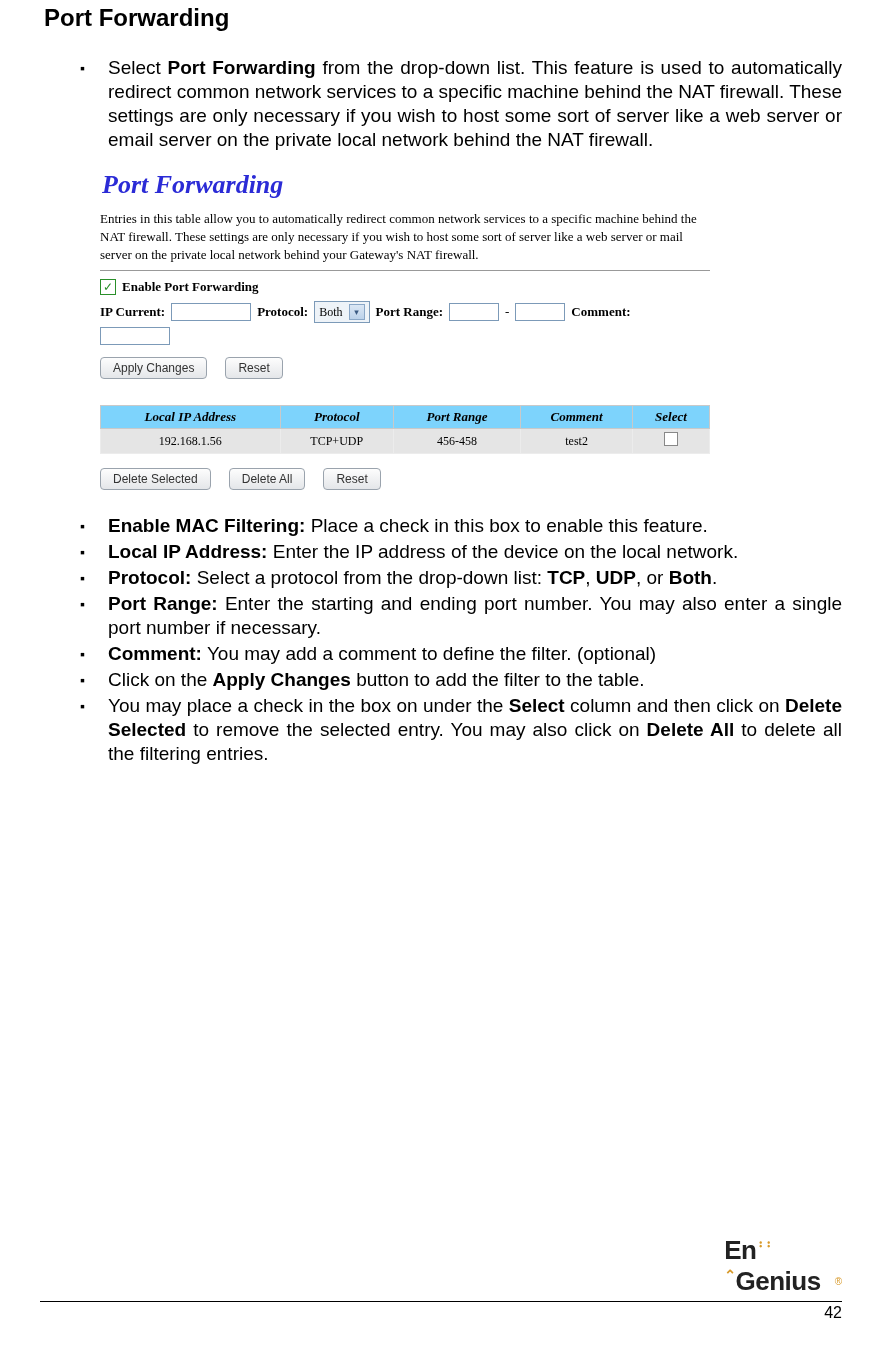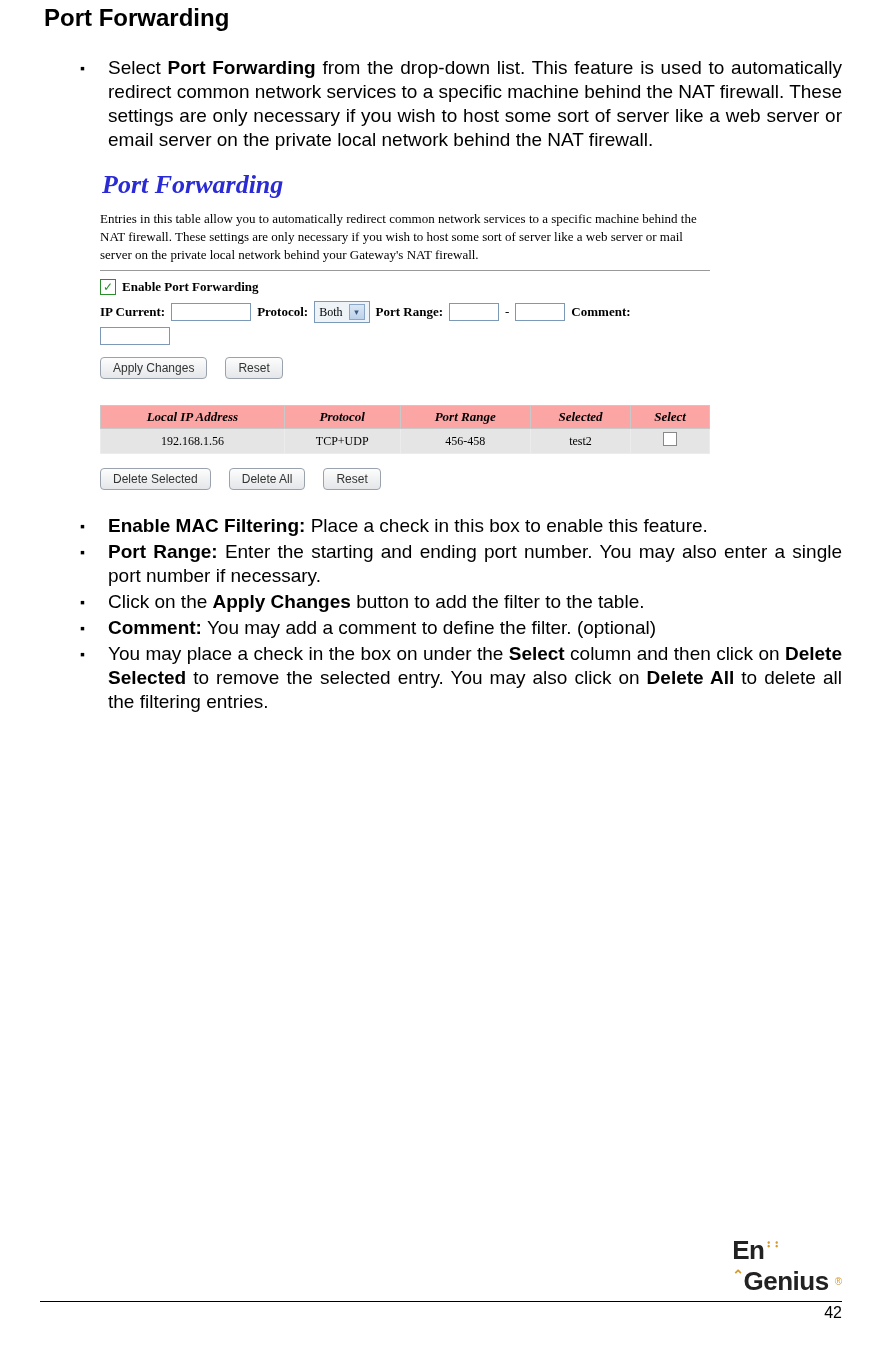--- a/index.html
+++ b/index.html
@@ -123,21 +123,21 @@
     font-family: Arial, sans-serif;
     font-size: 12px;
     padding: 3px 12px;
     color: #333;
   }
   .btn-row { display: flex; gap: 18px; margin: 12px 0 26px 0; }
 
   .ss-subhead { font-weight: bold; font-size: 13px; margin: 8px 0 4px 0; }
   .ss-table { width: 100%; border-collapse: collapse; }
   .ss-table th {
-    background: #fca5a5;
+    background: #7dd3fc;
     font-family: "Times New Roman", serif;
     font-style: italic;
     font-weight: bold;
     font-size: 13px;
     padding: 3px 6px;
     border: 1px solid #c9c9c9;
     text-align: center;
   }
   .ss-table td {
     background: #e5e5e5;
@@ -155,21 +155,21 @@
   .btn-row2 { display: flex; gap: 18px; margin: 14px 0 10px 0; }
 
   .footer {
     position: absolute;
     left: 40px; right: 40px; bottom: 28px;
   }
   .footer-logo {
     display: flex;
     justify-content: flex-end;
     align-items: flex-end;
-    gap: 6px;
+    gap: 14px;
     padding-bottom: 4px;
   }
   .logo-text {
     font-family: Arial, sans-serif;
     font-size: 26px;
     font-weight: 600;
     color: #222;
     letter-spacing: -0.5px;
   }
   .logo-icon {
@@ -235,21 +235,21 @@
       <span class="ss-btn">Apply Changes</span>
       <span class="ss-btn">Reset</span>
     </div>
 
     <table class="ss-table">
       <tbody>
           <tr>
         <th>Local IP Address</th>
         <th>Protocol</th>
         <th>Port Range</th>
-        <th>Selected</th>
+        <th>Comment</th>
         <th>Select</th>
       </tr>
       <tr>
         <td>192.168.1.56</td>
         <td>TCP+UDP</td>
         <td>456-458</td>
         <td>test2</td>
         <td><span class="cell-chk"></span></td>
       </tr>
     </tbody>
@@ -260,27 +260,33 @@
       <span class="ss-btn">Delete All</span>
       <span class="ss-btn">Reset</span>
     </div>
   </div>
 
   <ul class="doc-list">
     <li>
       <b>Enable MAC Filtering:</b><span> Place a check in this box to enable this feature.</span>
     </li>
     <li>
+      <b>Local IP Address:</b><span> Enter the IP address of the device on the local network.</span>
+    </li>
+    <li>
+      <b>Protocol:</b><span> Select a protocol from the drop-down list: </span><b>TCP</b><span>, </span><b>UDP</b><span>, or </span><b>Both</b><span>.</span>
+    </li>
+    <li>
       <b>Port Range:</b><span> Enter the starting and ending port number. You may also enter a single port number if necessary.</span>
     </li>
     <li>
+      <b>Comment:</b><span> You may add a comment to define the filter. (optional)</span>
+    </li>
+    <li>
       <span>Click on the </span><b>Apply Changes</b><span> button to add the filter to the table.</span>
-    </li>
-    <li>
-      <b>Comment:</b><span> You may add a comment to define the filter. (optional)</span>
     </li>
     <li>
       <span>You may place a check in the box on under the </span><b>Select</b><span> column and then click on </span><b>Delete Selected</b><span> to remove the selected entry. You may also click on </span><b>Delete All</b><span> to delete all the filtering entries.</span>
     </li>
   </ul>
 </div>
 
 <div class="footer">
   <div class="footer-logo">
     <span class="logo-text">

